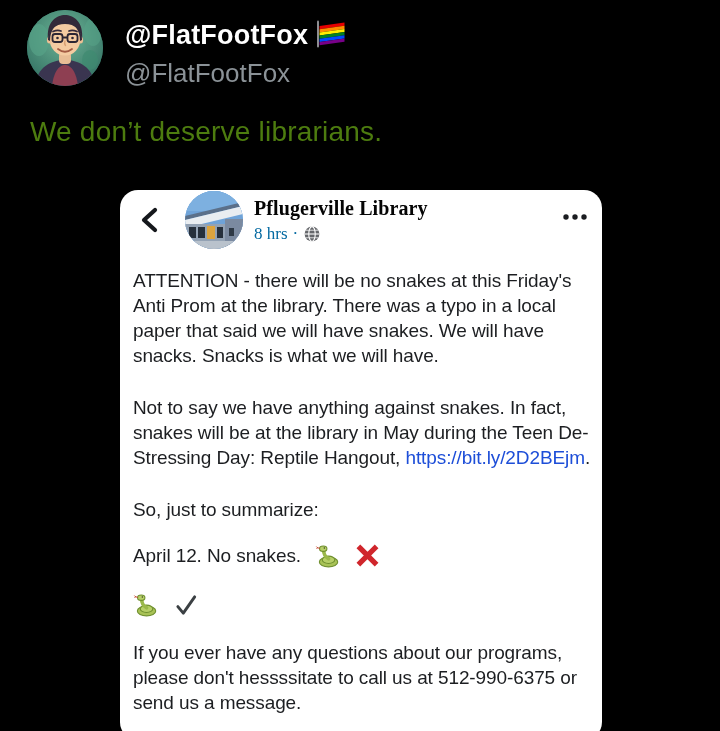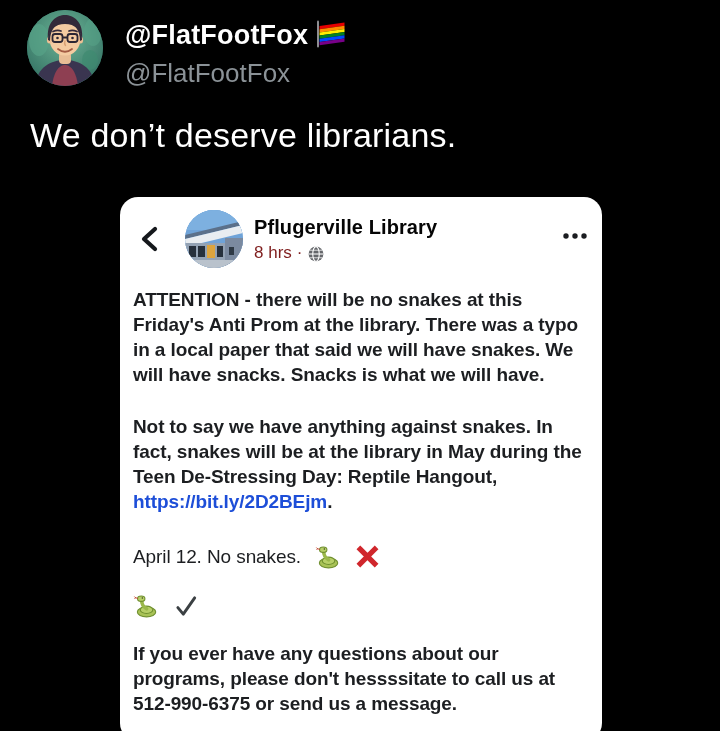--- a/index.html
+++ b/index.html
@@ -18,42 +18,42 @@
     flex:0 0 76px; background:#2e6b5e;
   }
   .tweet-avatar svg { display:block; }
   .tweet-names { margin-left:22px; padding-top:7px; }
   .display-row { display:flex; align-items:center; gap:7px; }
   .display-name { color:#ffffff; font-size:27px; font-weight:bold; letter-spacing:.2px; }
   .flag-icon { display:inline-block; margin-top:2px; }
   .handle { color:#8b9297; font-size:26px; margin-top:5px; }
 
   
-  .tweet-text { color:#ffffff; font-size:34px; margin:27px 0 0 30px; letter-spacing:.2px; }
+  .tweet-text { color:#4d7c0f; font-size:28px; margin:27px 0 0 30px; letter-spacing:.2px; }
 
   
   .fb-card {
     width:482px; margin:42px 0 0 120px; background:#ffffff;
     border-radius:18px; color:#1c1e21;
   }
-  .fb-header { display:flex; align-items:center; padding:13px 14px 0 18px; }
+  .fb-header { display:flex; align-items:center; padding:1px 14px 0 18px;font-family:Liberation Serif, serif; }
   .back-btn { width:22px; height:26px; flex:0 0 22px; cursor:pointer; }
   .fb-avatar {
     width:58px; height:58px; border-radius:50%; overflow:hidden;
     margin-left:25px; flex:0 0 58px; background:#6fa3d8;
   }
   .fb-names { margin-left:11px; }
   .fb-page-name { font-size:20px; font-weight:bold; color:#050505; letter-spacing:.1px; }
-  .fb-meta { display:flex; align-items:flex-end; gap:5px; margin-top:4px;
-             font-size:17px; color:#7f1d1d; }
+  .fb-meta { display:flex; align-items:flex-start; gap:5px; margin-top:4px;
+             font-size:17px; color:#0369a1; }
   .fb-more { margin-left:auto; align-self:flex-start; margin-top:16px; cursor:pointer; }
 
   .fb-body { padding:19px 7px 9px 13px; font-size:19px; line-height:25px;
              color:#1c1e21; letter-spacing:-0.1px; }
-  .fb-body p { margin:0 0 27px 0; width:462px;font-weight:bold; }
+  .fb-body p { margin:0 0 27px 0; width:462px; }
   .fb-body p.tight { margin-bottom:5px; }
   .fb-link { color:#1d4ed8; text-decoration:none; cursor:pointer; }
   .summary-row { display:flex; align-items:center; gap:14px; height:31px;margin-top:18px; }
   .summary-row .icon { display:inline-flex; }
   .fb-last { margin-top:20px !important; margin-bottom:0 !important; padding-bottom:16px; }
 </style>
 </head>
 <body>
 
 <div class="page">
@@ -169,20 +169,21 @@
           <circle cx="22" cy="4" r="2.7" fill="#1b1d21"></circle>
         </svg>
       </div>
     </div>
 
     <div class="fb-body">
       <p>ATTENTION - there will be no snakes at this Friday's Anti Prom at the library. There was a typo in a local paper that said we will have snakes. We will have snacks. Snacks is what we will have.</p>
 
       <p><span>Not to say we have anything against snakes. In fact, snakes will be at the library in May during the Teen De-Stressing Day: Reptile Hangout, </span><a class="fb-link"><span>https://bit.ly/</span><wbr><span>2D2BEjm</span></a><span>.</span></p>
 
+      <p class="tight">So, just to summarize:</p>
 
       <div class="summary-row">
         <span>April 12. No snakes.</span>
         <span class="icon">
           <svg width="26" height="26" viewBox="0 0 24 24">
             <ellipse cx="12.5" cy="17.5" rx="8.5" ry="4.5" fill="#a8c256" stroke="#6f8f2f" stroke-width="1"></ellipse>
             <ellipse cx="12.5" cy="15.5" rx="5.8" ry="3.4" fill="#b7cf68" stroke="#6f8f2f" stroke-width="1"></ellipse>
             <path d="M8 6.5 C8 11.5 10 13 12.5 14.5" fill="none" stroke="#9ab84a" stroke-width="3.4" stroke-linecap="round"></path>
             <ellipse cx="7.6" cy="5.2" rx="3.4" ry="2.5" fill="#b7cf68" stroke="#6f8f2f" stroke-width="1"></ellipse>
             <circle cx="8.6" cy="4.6" r="0.6" fill="#2b3317"></circle>

